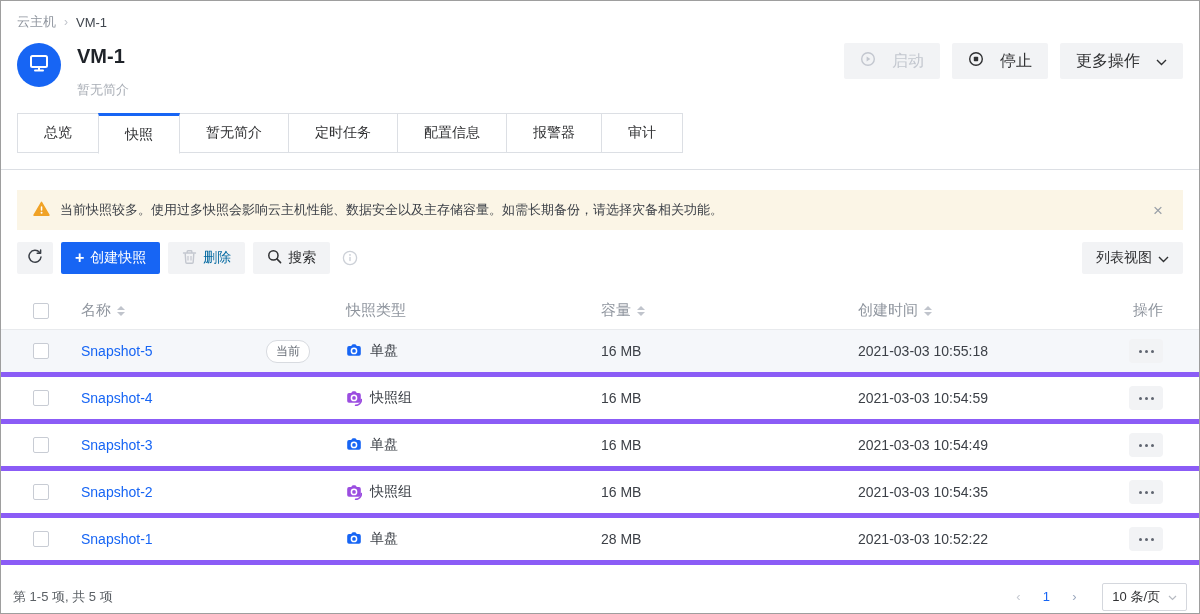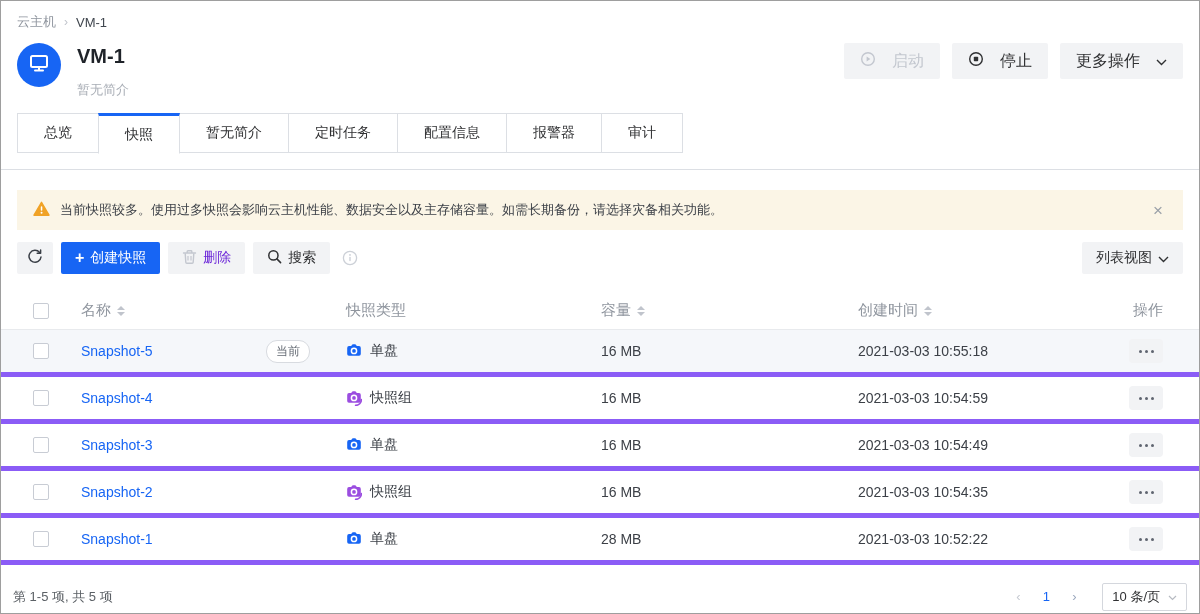--- a/index.html
+++ b/index.html
@@ -51,21 +51,21 @@
   .banner-close { color:#9aa0a8; font-size:17px; cursor:pointer; line-height:1; padding:2px 4px; }
 
   .toolbar { margin:12px 16px 0 16px; display:flex; align-items:center; gap:8px; }
   .tbtn {
     height:32px; padding:0 14px; background:#f2f3f5; border:none; border-radius:2px;
     font-size:14px; color:#303133; display:flex; align-items:center; gap:6px; cursor:pointer; font-family:inherit;
   }
   .tbtn.icon-only { width:36px; justify-content:center; padding:0; }
   .tbtn.primary { background:#1765f4; color:#fff; }
   .tbtn.primary .plus { font-size:16px; font-weight:bold; line-height:1; }
-  .tbtn.disabled { color:#6d28d9; cursor:default;justify-content:flex-end; }
+  .tbtn.disabled { color:#0369a1; cursor:default;justify-content:flex-end; }
   .info-dot { margin-left:4px; display:flex; align-items:center; }
   .toolbar .spacer { flex:1; }
 
   
   .table { margin-top:18px; }
   .trow, .thead-row { display:flex; align-items:center; padding:0 36px 0 16px; }
   .thead-row { height:38px; border-bottom:1px solid #e8eaed; font-size:15px; color:#8f959e; }
   .trow { height:47px; border-bottom:5px solid #8b5cf6; font-size:14px; color:#3c4047; }
   .trow.highlighted { background:#f5f7fa; }
   .c-check { flex:0 0 64px; display:flex; align-items:center; }

